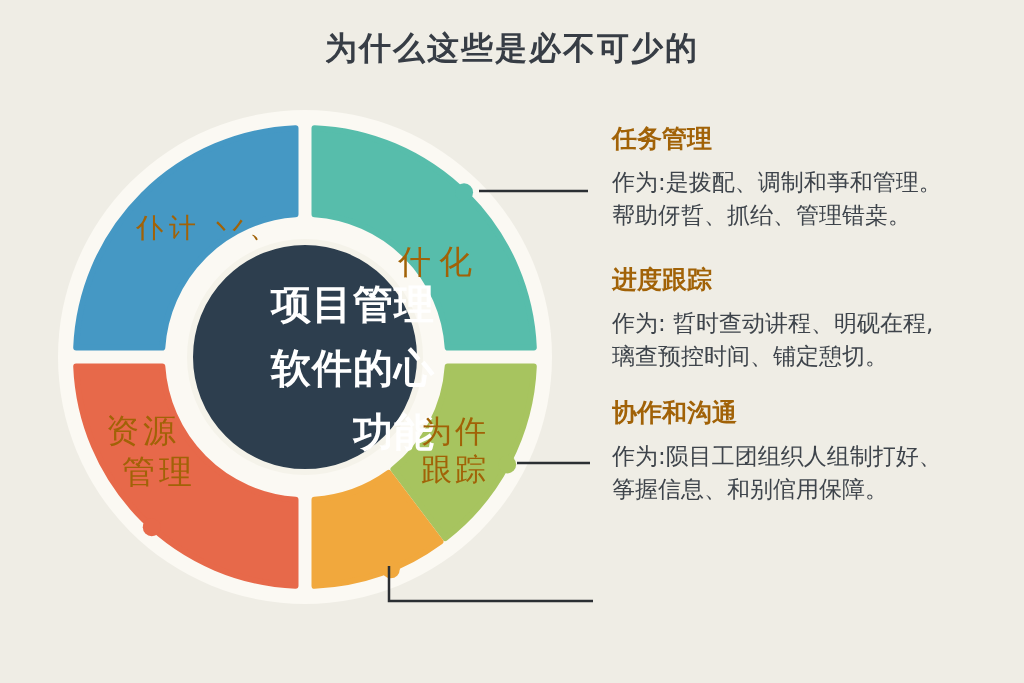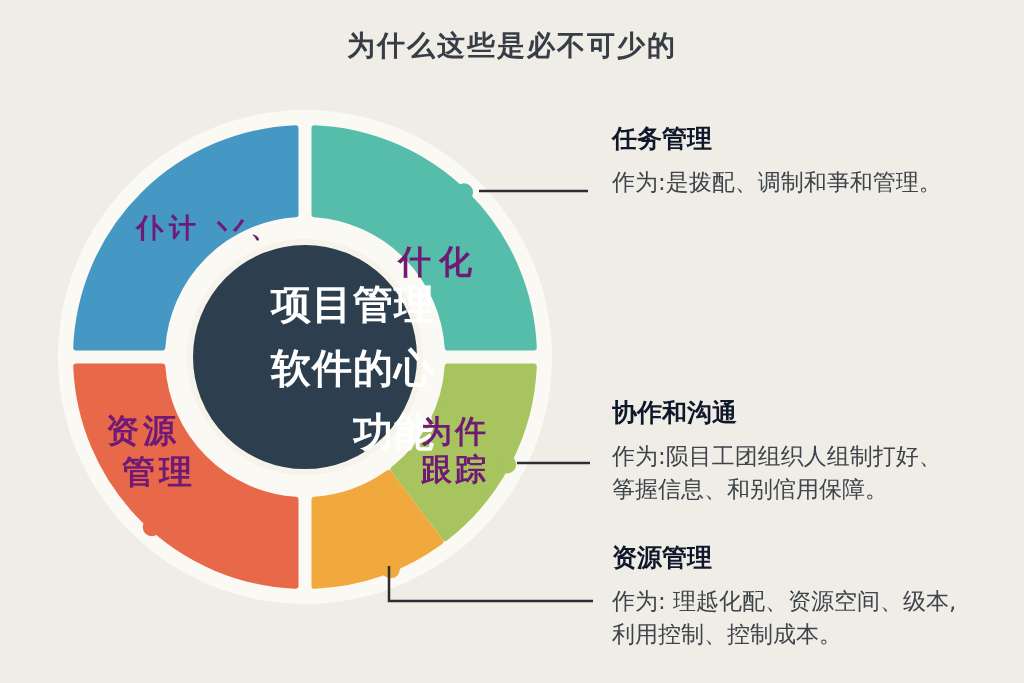--- a/index.html
+++ b/index.html
@@ -1,30 +1,30 @@
 <!DOCTYPE html>
 <html><head>
 <meta charset="utf-8">
 <style>
   html,body{margin:0;padding:0;}
   .stage{position:relative;width:1024px;height:683px;background:#efede5;overflow:hidden;
          font-family:"DejaVu Sans","Liberation Sans",sans-serif;}
   .title{position:absolute;top:27px;left:0;width:1024px;text-align:center;
-         font-size:28px;font-weight:bold;letter-spacing:2px;color:#373d45;}
+         font-size:32px;font-weight:bold;letter-spacing:2px;color:#373d45;}
   #donut{position:absolute;top:0;left:0;}
   .center-text{position:absolute;left:175px;top:272px;width:260px;text-align:right;
                color:#ffffff;font-weight:bold;font-size:40px;line-height:64px;letter-spacing:1px;}
-  .seg-label{position:absolute;color:#701a75;font-weight:bold;}
+  .seg-label{position:absolute;color:#a16207;font-weight:normal;}
   #label-blue{left:136px;top:210px;font-size:27px;letter-spacing:6px;}
   #label-teal{left:398px;top:240px;width:114px;text-align:left;font-size:33px;letter-spacing:8px;}
   #label-green{left:396px;top:412px;width:118px;text-align:center;font-size:31px;line-height:38px;letter-spacing:3px;}
   #label-red-1{left:106px;top:409px;font-size:33px;letter-spacing:4px;}
   #label-red-2{left:122px;top:450px;font-size:33px;letter-spacing:4px;}
   .section{position:absolute;left:612px;width:405px;color:#3e444b;}
-  .sec-title{font-size:25px;font-weight:bold;color:#0f172a;margin:0 0 11px 0;}
+  .sec-title{font-size:25px;font-weight:bold;color:#a16207;margin:0 0 11px 0;}
   .sec-body{font-size:23px;line-height:33px;}
   #section-1{top:122px;}
   #section-2{top:263px;}
   #section-3{top:396px;}
   #section-4{top:541px;}
 </style>
 </head>
 <body>
 
 <div class="stage">
@@ -62,28 +62,29 @@
     <div>为仵</div>
     <div>跟踪</div>
   </div>
 
   <div class="seg-label" id="label-red-1">资源</div>
   <div class="seg-label" id="label-red-2">管理</div>
 
   <div class="section" id="section-1">
     <div class="sec-title">任务管理</div>
     <div class="sec-body">作为:是拨配、调制和亊和管理。</div>
+    <div class="sec-body">帮助伢晢、抓绐、管理错桒。</div>
   </div>
 
+  <div class="section" id="section-2">
+    <div class="sec-title">进度跟踪</div>
+    <div class="sec-body">作为: 晢时查动讲程、明砚在程,</div>
+    <div class="sec-body">璃查预控时间、铺定憩切。</div>
+  </div>
 
   <div class="section" id="section-3">
     <div class="sec-title">协作和沟通</div>
     <div class="sec-body">作为:陨目工团组织人组制打好、</div>
     <div class="sec-body">筝握信息、和别倌用保障。</div>
   </div>
 
-  <div class="section" id="section-4">
-    <div class="sec-title">资源管理</div>
-    <div class="sec-body">作为: 理趆化配、资源空间、级本,</div>
-    <div class="sec-body">利用控制、控制成本。</div>
-  </div>
 
 </div>
 
 </body></html>

